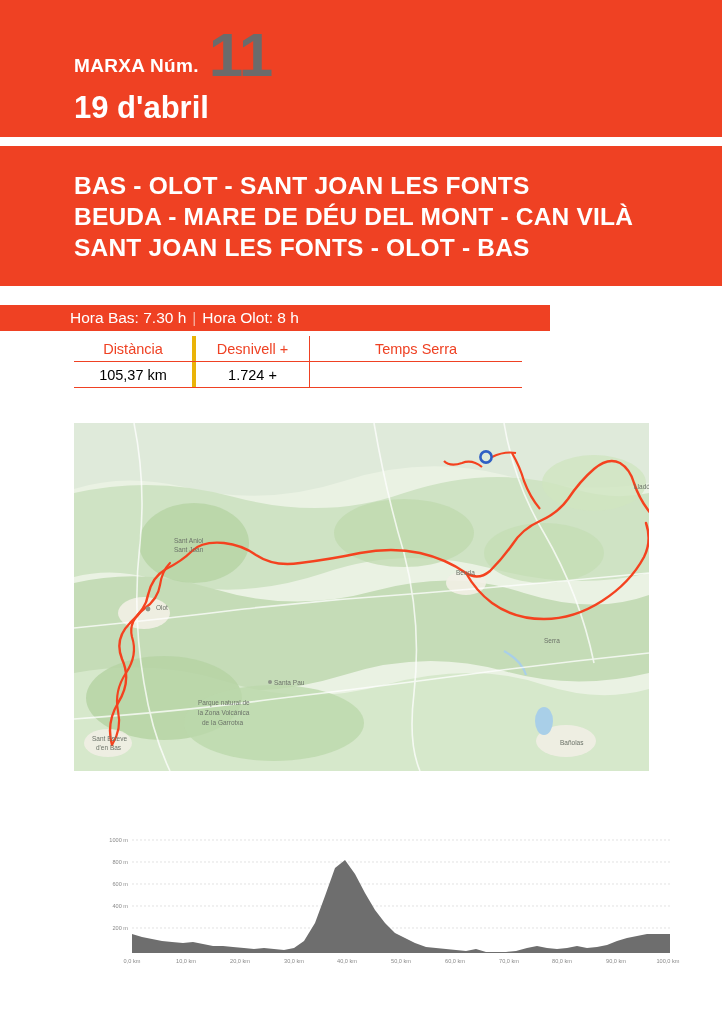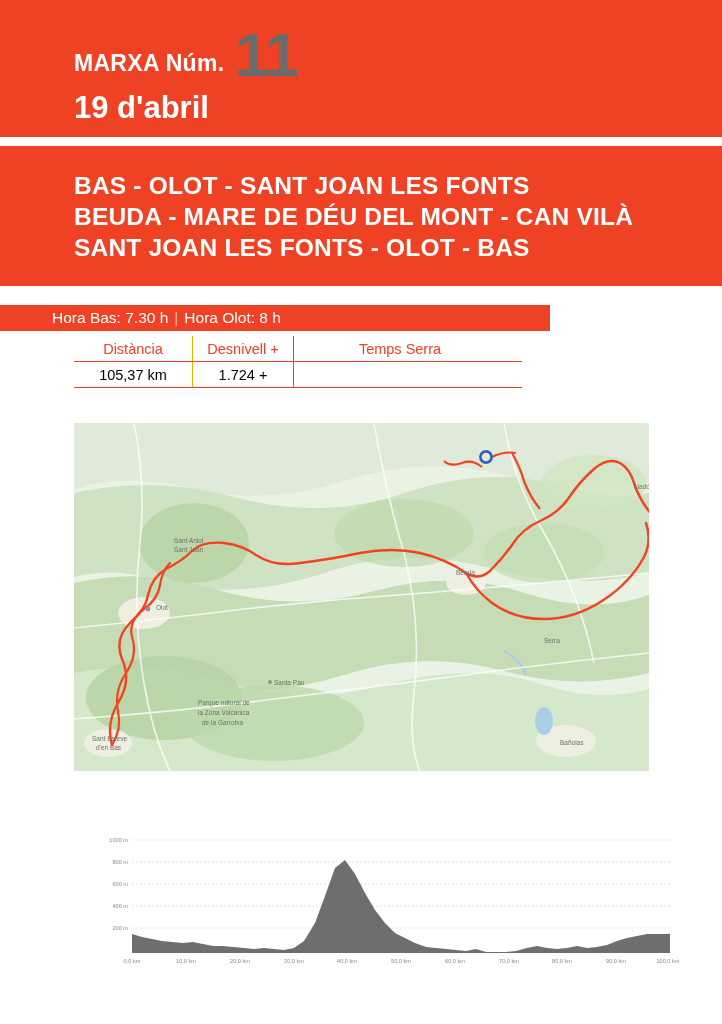--- a/index.html
+++ b/index.html
@@ -22,21 +22,21 @@
     background: #ef4123;
   }
   .marxa-line {
     position: absolute;
     left: 74px; top: 30px;
     display: flex;
     align-items: flex-end;
     gap: 10px;
   }
   .marxa-label {
-    font-size: 23px;
+    font-size: 19px;
     font-weight: bold;
     color: #ffffff;
     letter-spacing: 0.3px;
     line-height: 1;
     padding-bottom: 6px;
   }
   .marxa-number {
     font-size: 62px;
     font-weight: bold;
     color: #6b6b6b;
@@ -76,21 +76,21 @@
   .hora-band {
     position: absolute;
     left: 0; top: 305px;
     width: 550px;
     height: 26px;
     background: #ef4123;
     color: #ffffff;
     font-size: 15.5px;
     display: flex;
     align-items: center;
-    padding-left: 52px;
+    padding-left: 70px;
   }
   .hora-sep { color: #f6b3a4; padding: 0 6px; }
 
   
   .stats {
     position: absolute;
     left: 74px; top: 336px;
     width: 448px;
   }
   .stats-row {
@@ -107,21 +107,21 @@
   }
   .stats-cell {
     display: flex;
     align-items: center;
     justify-content: center;
     font-size: 14.5px;
   }
   .stats-head .stats-cell { color: #ef4123; }
   .stats-body .stats-cell { color: #000000; }
   .c1 { width: 118px; }
-  .c2 { width: 102px; border-left: 1px solid #eab308; border-right: 1px solid #ef4123; }
+  .c2 { width: 118px; border-left: 4px solid #eab308; border-right: 1px solid #ef4123; }
   .c3 { width: 212px; }
 
   
   .map-wrap {
     position: absolute;
     left: 74px; top: 423px;
     width: 575px;
     height: 348px;
     background: #e8f0e0;
     overflow: hidden;

